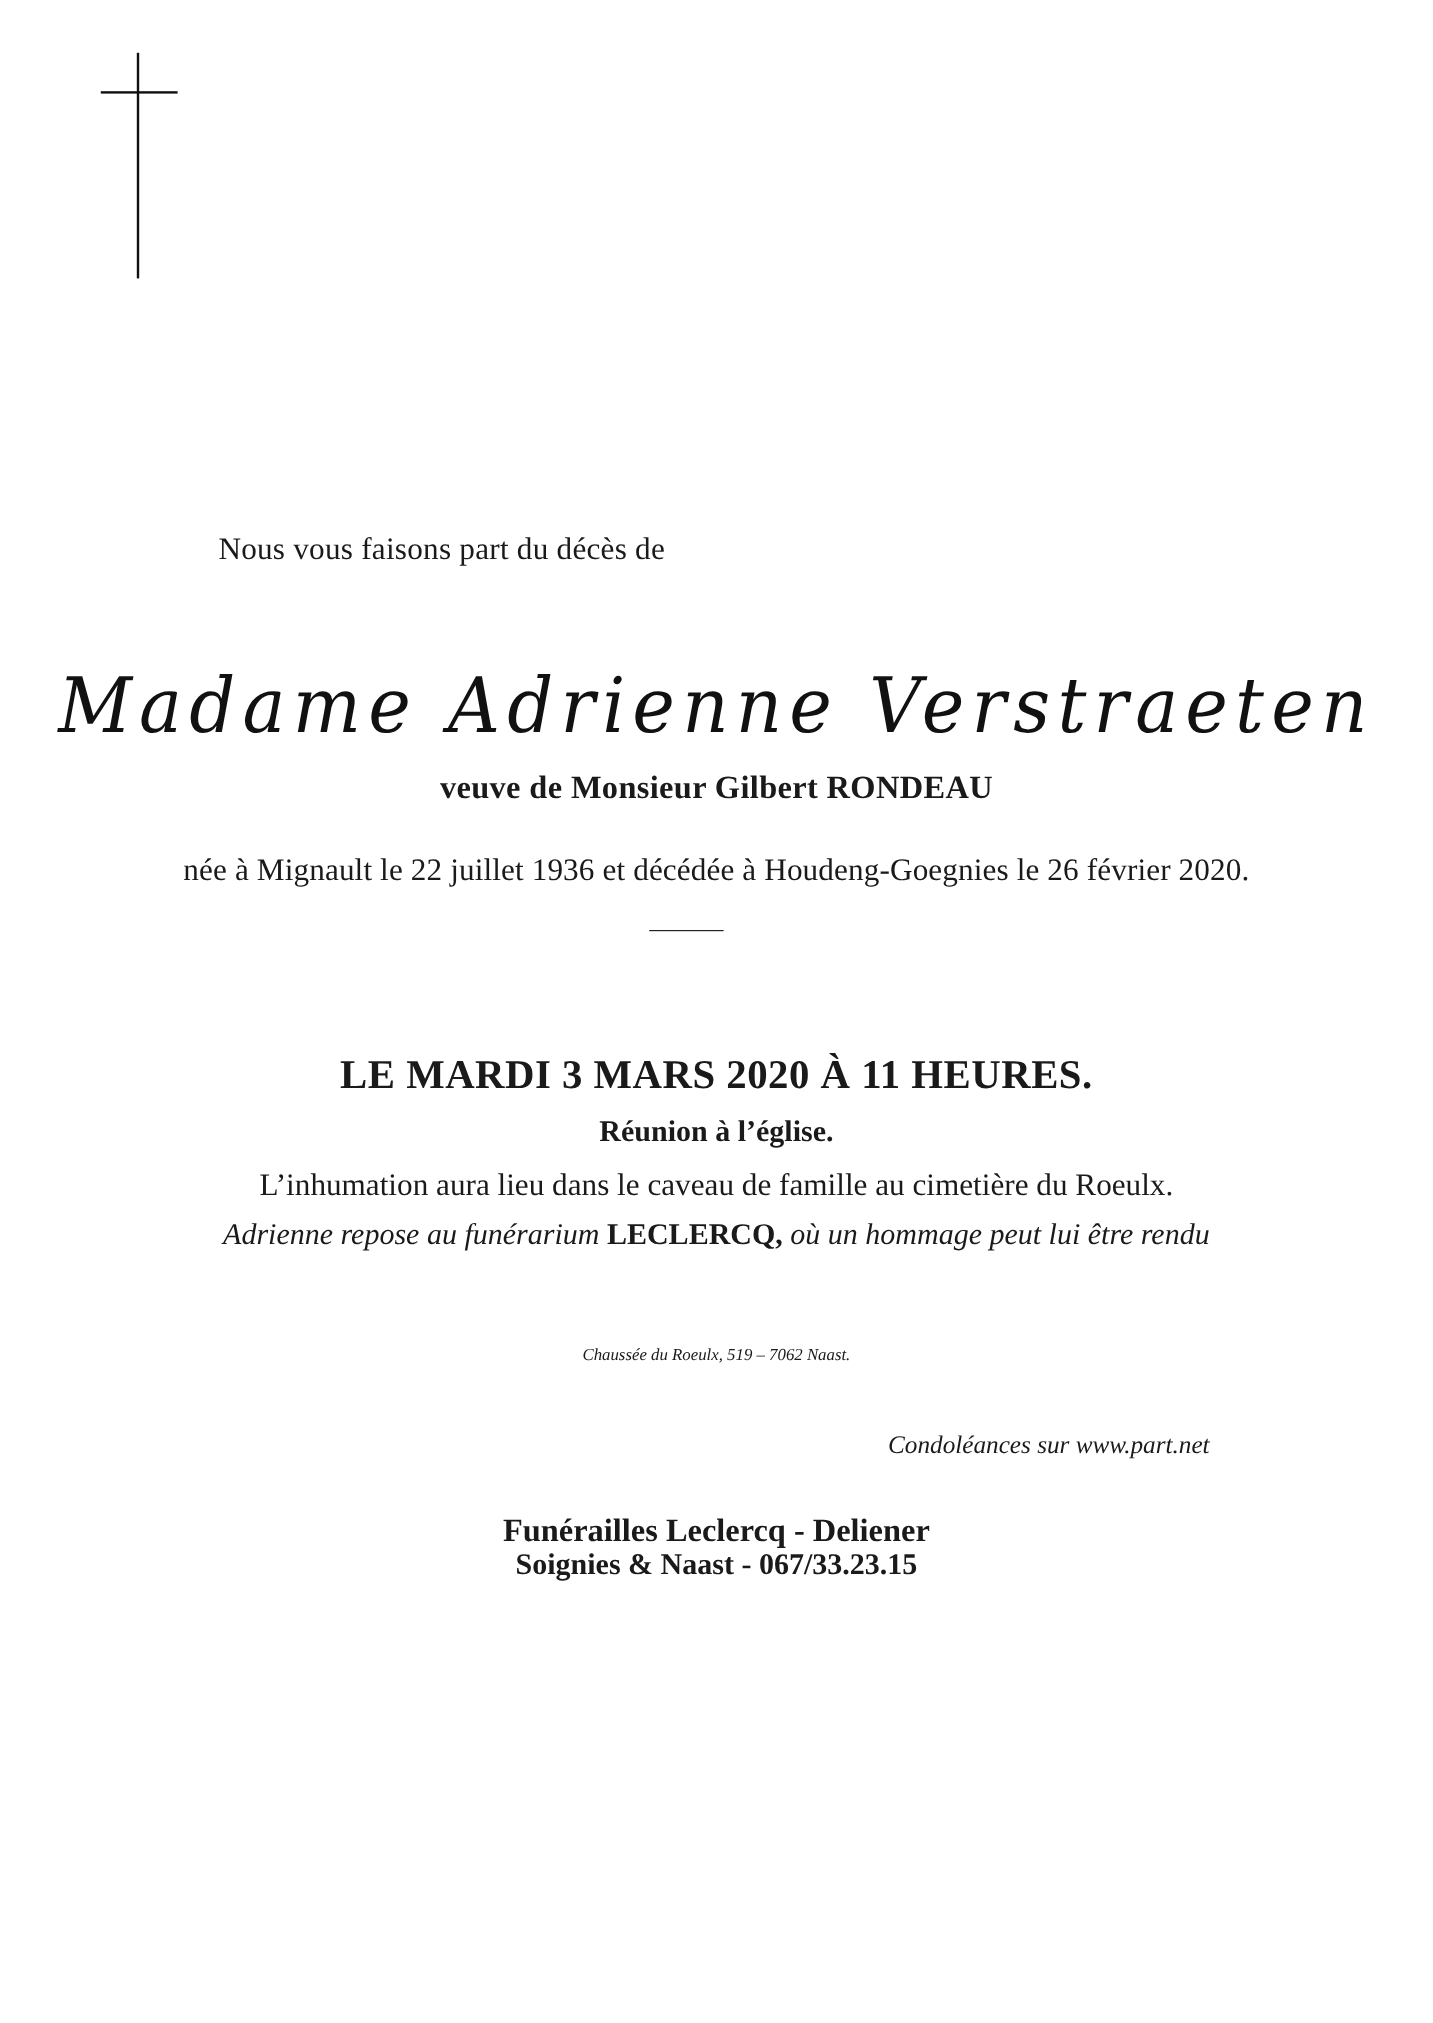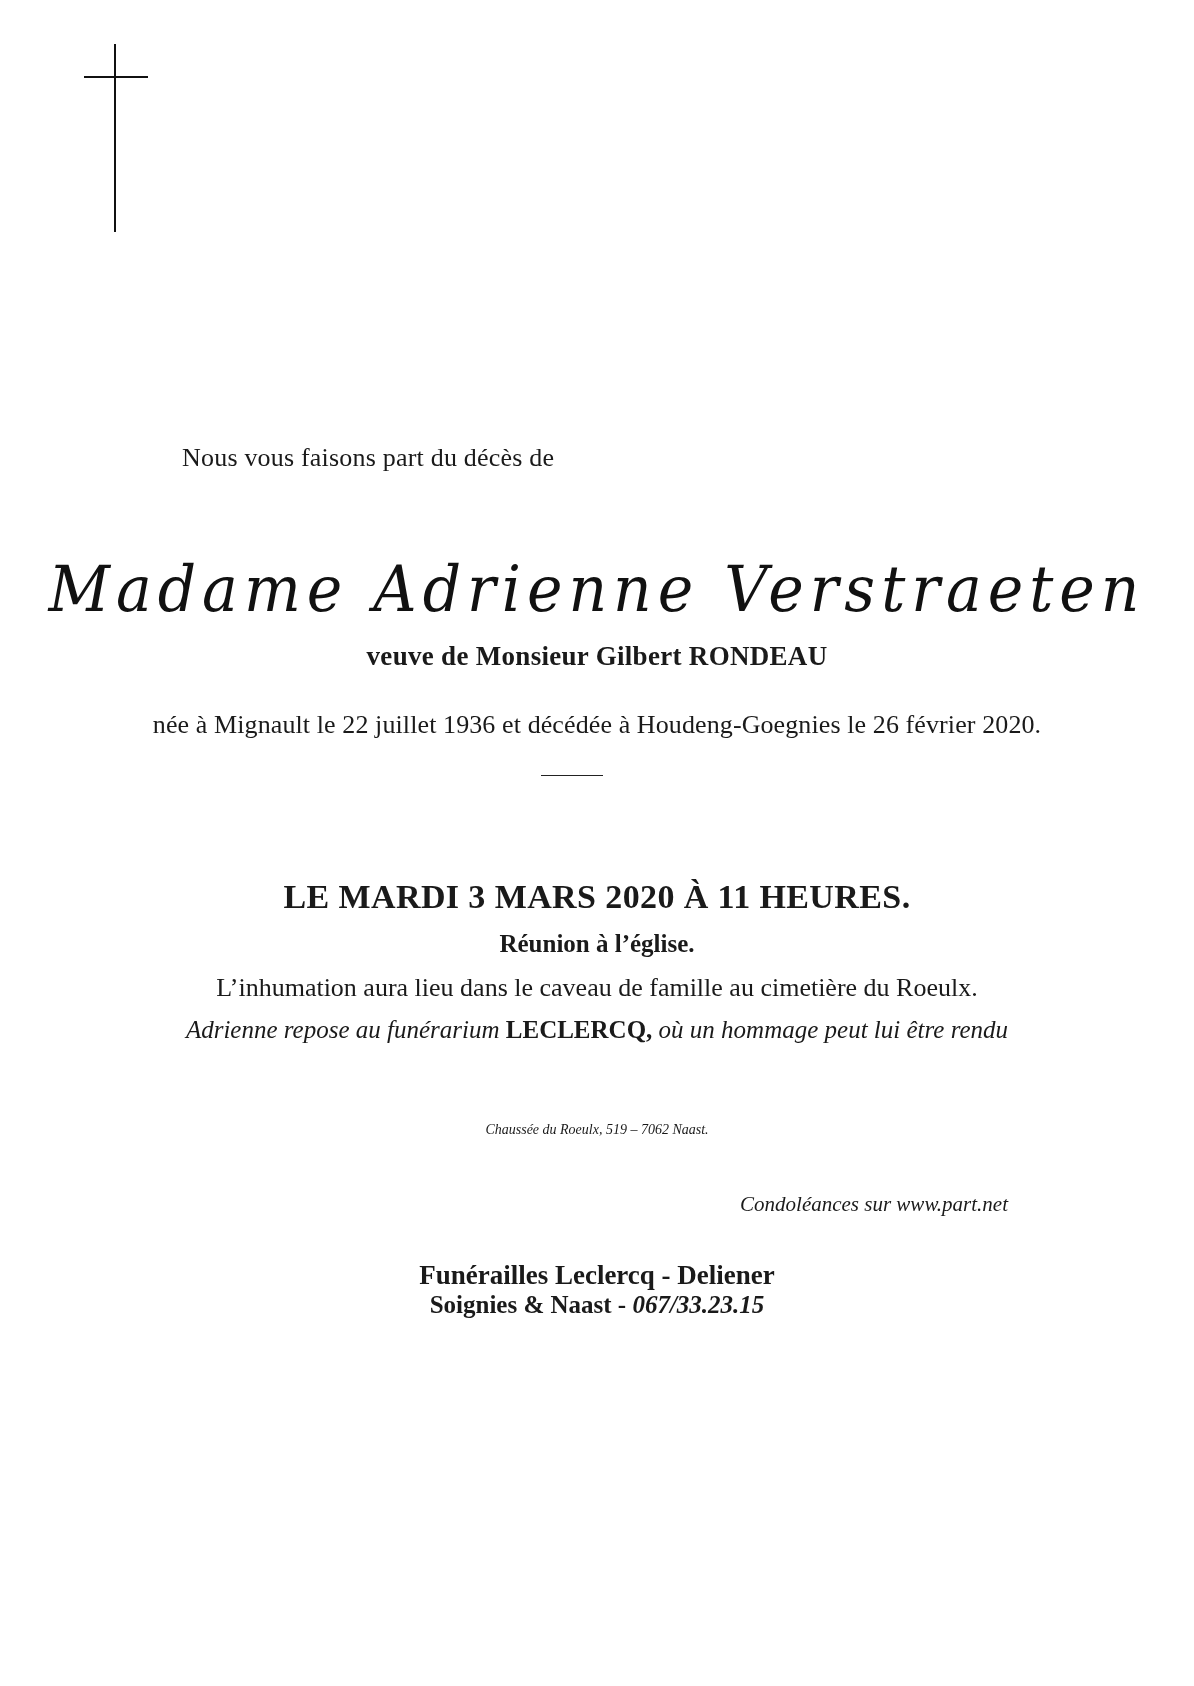--- a/index.html
+++ b/index.html
@@ -159,21 +159,20 @@
     font-size: 27px;
     font-weight: bold;
   }
 
   .firm-contact {
     top: 1291px;
     font-size: 25px;
     font-weight: bold;
   }
   .firm-contact .phone {
-    font-style: italic;
   }
 </style>
 </head>
 <body>
 
 <div class="sheet">
 
   <div class="cross">
     <div class="v-bar"></div>
     <div class="h-bar"></div>

